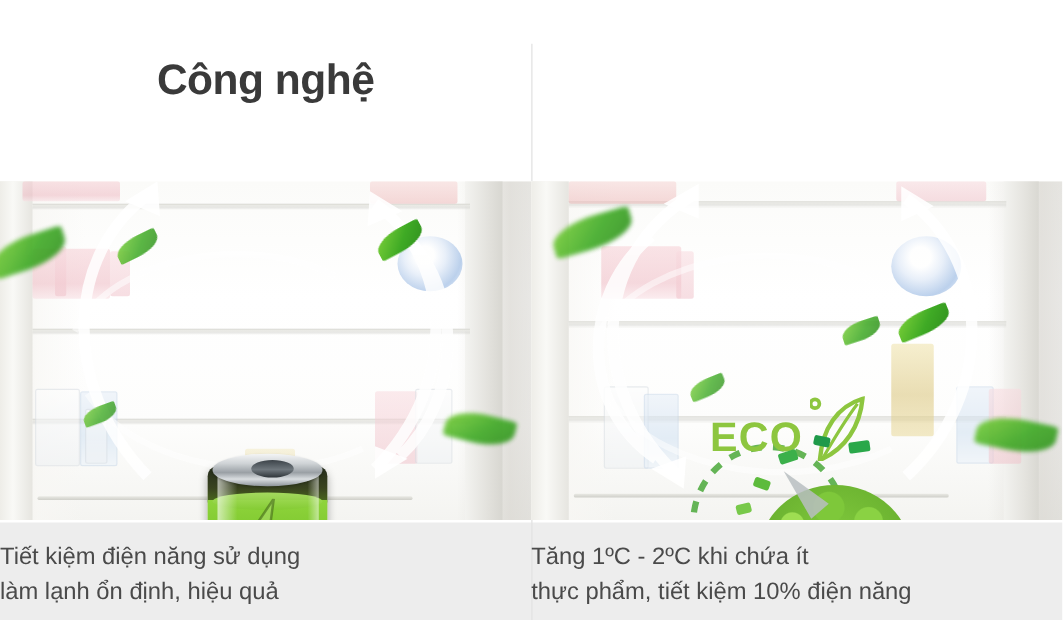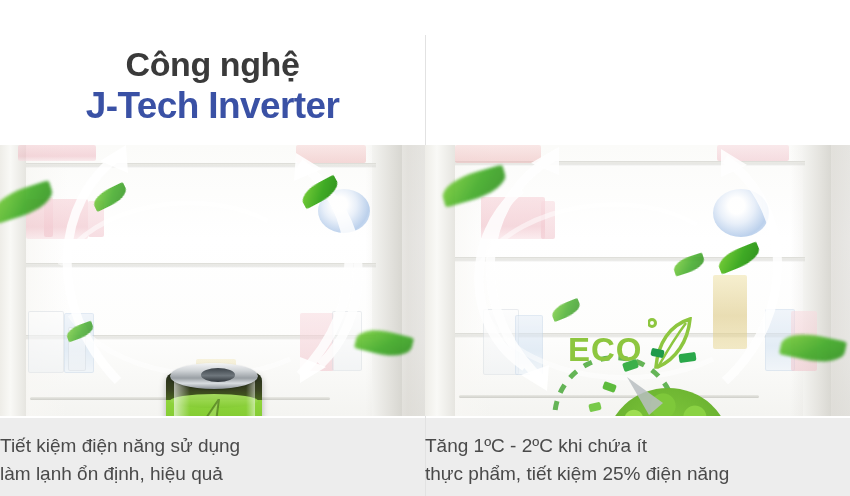--- a/index.html
+++ b/index.html
@@ -268,21 +268,20 @@
 <body>
 
 <div id="root">
 
   <div class="divider"></div>
 
   <div class="panel left">
 
     <div class="title-block">
       <span class="t-line1">Công nghệ</span>
-      <span class="t-line2">J-Tech Inverter</span>
     </div>
 
     <div class="stage">
       <div class="fridge"></div>
 
       <div class="door-frame" style="left:0;top:0;width:26px;height:271px;"></div>
       <div class="door-frame" style="left:372px;top:0;width:30px;height:271px;background:linear-gradient(90deg,#f3f3f0,#e2e1dc 60%,#d6d5cf);opacity:.9;"></div>
 
       <div class="shelf" style="left:26px;top:18px;width:350px;"></div>
       <div class="shelf" style="left:26px;top:118px;width:350px;"></div>
@@ -431,16 +430,16 @@
       <div class="flake" style="left:164px;top:258px;width:12px;height:8px;transform:rotate(-14deg);background:#78c94a;"></div>
 
     </div>
   </div>
 
   <div class="caption-band">
     <div class="cap-div"></div>
     <div class="caption left">Tiết kiệm điện năng sử dụng
 làm lạnh ổn định, hiệu quả</div>
     <div class="caption right">Tăng 1ºC - 2ºC khi chứa ít
-thực phẩm, tiết kiệm 25% điện năng</div>
+thực phẩm, tiết kiệm 10% điện năng</div>
   </div>
 
 </div>
 
 </body></html>

